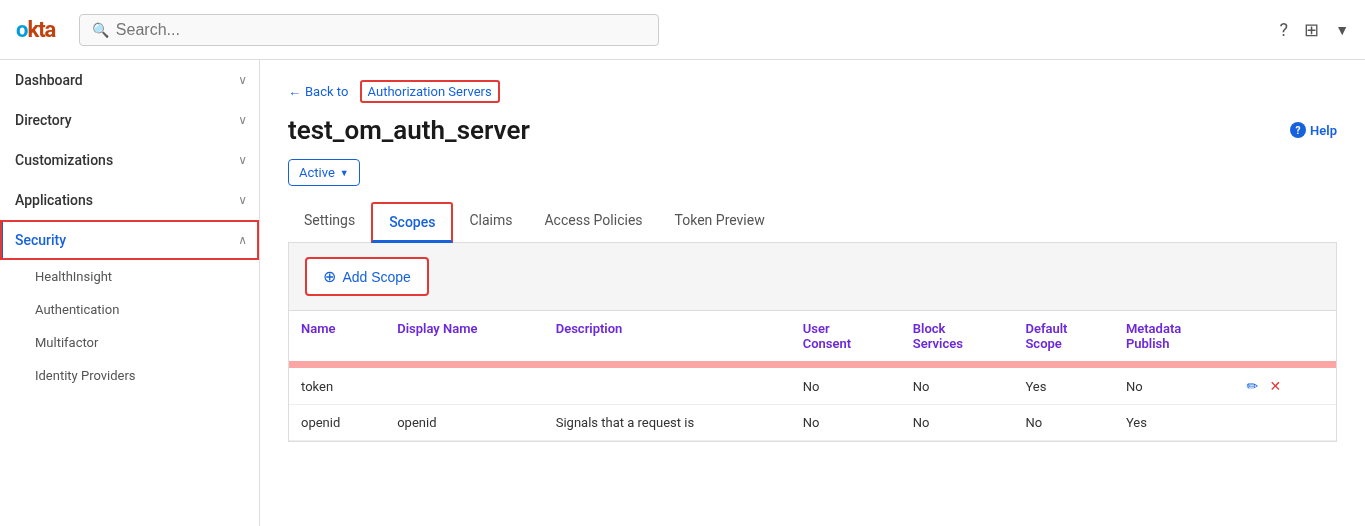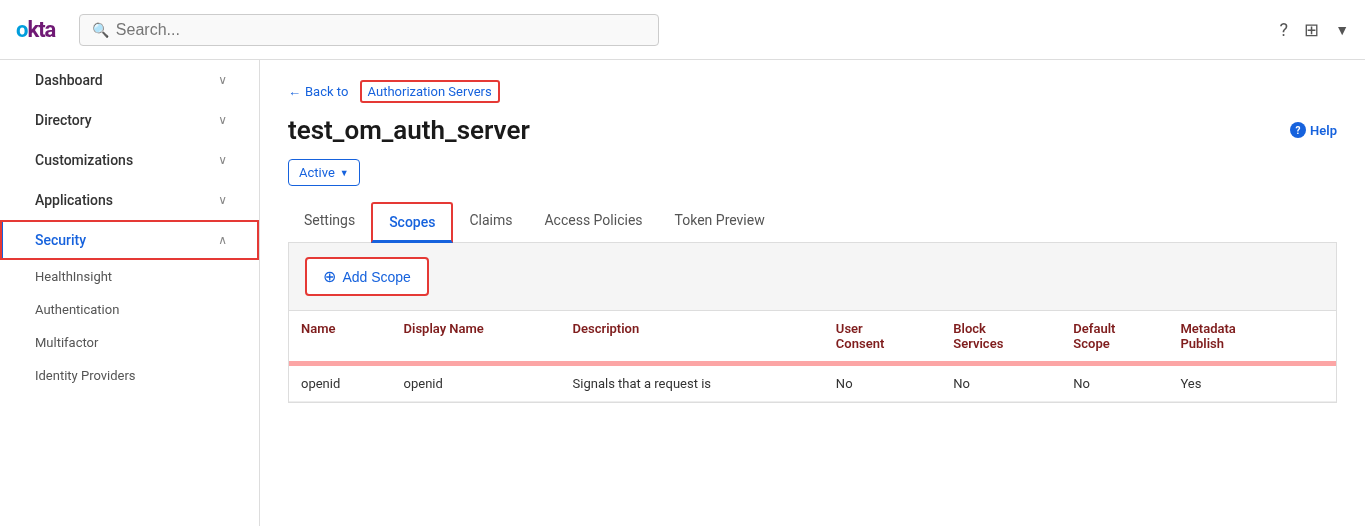--- a/index.html
+++ b/index.html
@@ -24,21 +24,21 @@
     
     .layout { display: flex; flex: 1; overflow: hidden; }
 
     
     .sidebar {
       width: 260px; min-width: 260px; border-right: 1px solid #ddd;
       background: #fff; overflow-y: auto; flex-shrink: 0;
     }
     .sidebar-item {
       display: flex; align-items: center; justify-content: space-between;
-      padding: 12px 32px; cursor: pointer; font-size: 14px; font-weight: 500;
+      padding: 12px 12px; cursor: pointer; font-size: 14px; font-weight: 500;
       color: #333; border-left: 3px solid transparent;
     }
     .sidebar-item .chevron { font-size: 12px; color: #888; }
     .sidebar-subitem {
       padding: 9px 20px 9px 32px; cursor: pointer; font-size: 13px;
       color: #555; border-left: 3px solid transparent;
     }
 
     
     .main { flex: 1; overflow-y: auto; padding: 20px 28px; }
@@ -80,22 +80,22 @@
       border: 2px solid #e53935; border-radius: 4px;
       padding: 8px 16px; font-size: 14px; color: #1662dd;
       background: #fff; cursor: pointer; font-weight: 500;
     }
     .add-scope-btn .plus-icon { font-size: 16px; color: #1662dd; }
 
     
     .scope-table { width: 100%; border-collapse: collapse; }
     .scope-table th {
       text-align: left; padding: 10px 12px; font-size: 13px;
-      font-weight: 600; color: #7f1d1d; background: #fff;
-      border-bottom: 5px solid #fca5a5; vertical-align: top;
+      font-weight: 600; color: #6d28d9; background: #fff;
+      border-bottom: 7px solid #fca5a5; vertical-align: top;
     }
     .scope-table td {
       padding: 10px 12px; font-size: 13px; color: #333;
       border-bottom: 1px solid #eee; vertical-align: middle;
     }
     .action-icon { font-size: 14px; color: #1662dd; cursor: pointer; margin-right: 8px; }
     .action-icon.delete { color: #e53935; }
 
     
     .sidebar-item.security-active {
@@ -103,21 +103,21 @@
       outline: 2px solid #e53935;
       outline-offset: -2px;
       text-align: center;
     }
   </style>
 </head>
 <body>
 
 <div class="topnav">
   <div class="okta-logo">
-    <span>o</span><span style="color:#701a75">kta</span>
+    <span>o</span><span style="color:#c2410c">kta</span>
   </div>
   <div class="search-bar">
     <span style="color:#888; font-size:14px;">🔍</span>
     <input type="text" placeholder="Search..." style="">
   </div>
   <div class="nav-icons">
     <span class="nav-icon">?</span>
     <span class="nav-icon">⊞</span>
     <span class="nav-chevron">▼</span>
   </div>
@@ -223,20 +223,33 @@
 Services</span></th>
             <th style="white-space: pre-line;"><span>Default
 Scope</span></th>
             <th style="white-space: pre-line;"><span>Metadata
 Publish</span></th>
             <th></th>
           </tr>
         </thead>
         <tbody>
           <tr>
+            <td><span>token</span></td>
+            <td><span></span></td>
+            <td><span></span></td>
+            <td><span>No</span></td>
+            <td><span>No</span></td>
+            <td><span>Yes</span></td>
+            <td><span>No</span></td>
+            <td>
+              <span class="action-icon">✏</span>
+              <span class="action-icon delete">✕</span>
+            </td>
+          </tr>
+          <tr>
             <td><span>openid</span></td>
             <td><span>openid</span></td>
             <td><span>Signals that a request is</span></td>
             <td><span>No</span></td>
             <td><span>No</span></td>
             <td><span>No</span></td>
             <td><span>Yes</span></td>
             <td></td>
           </tr>
         </tbody>

